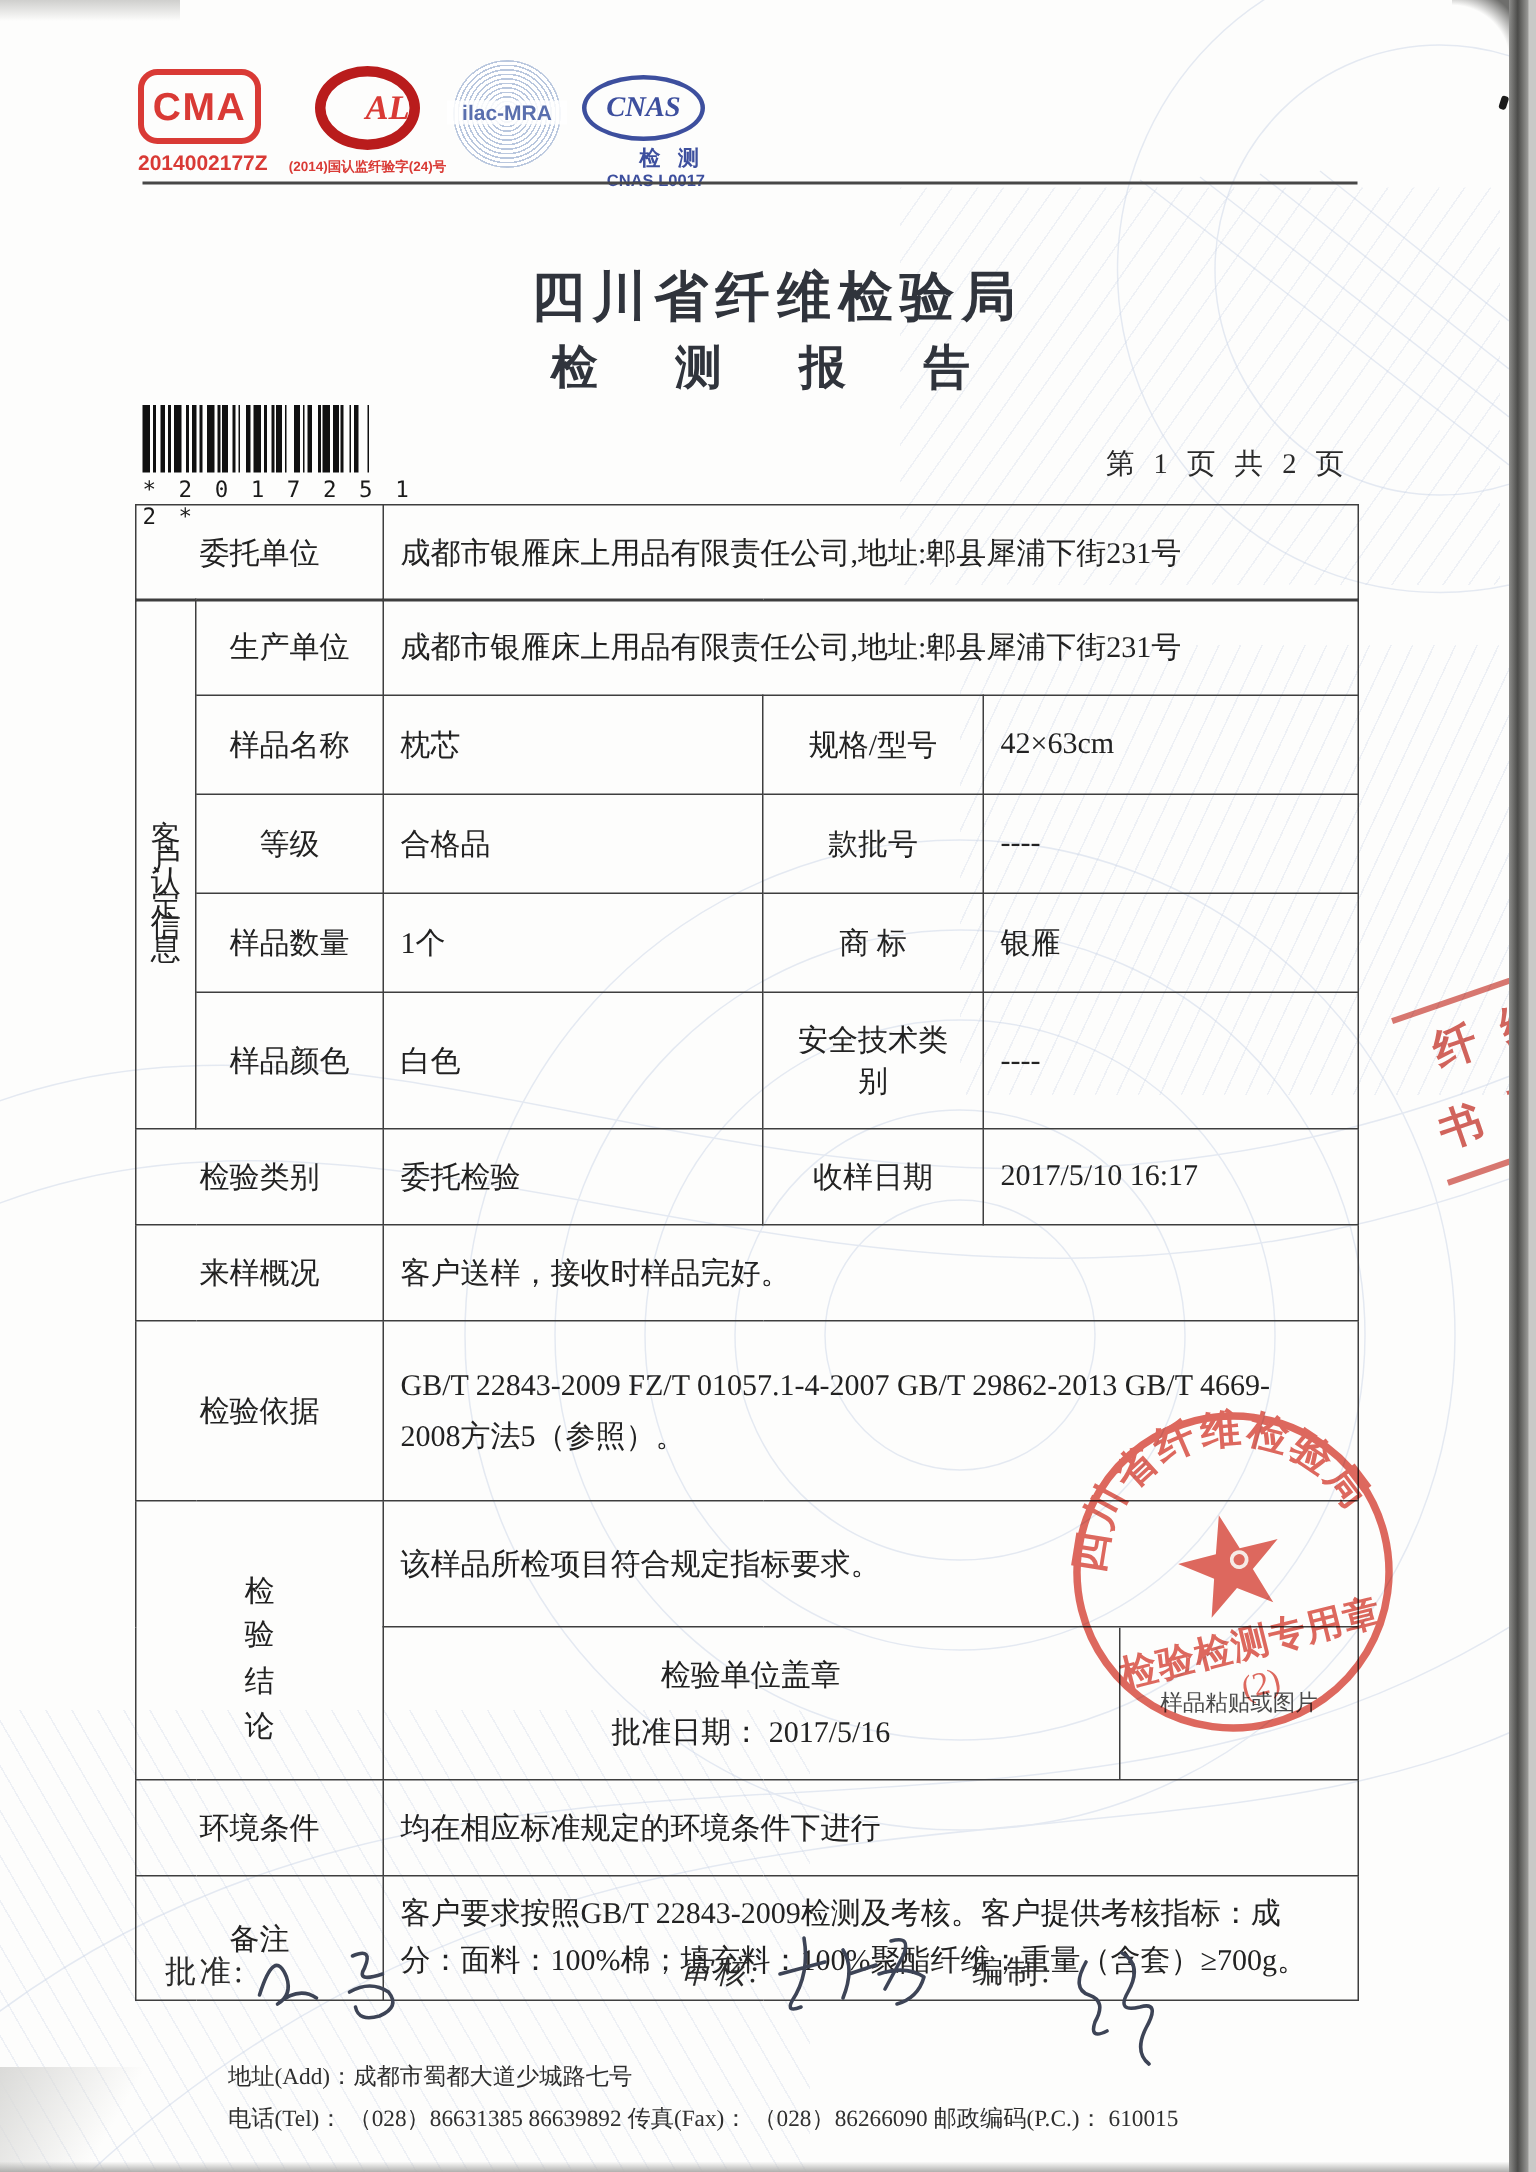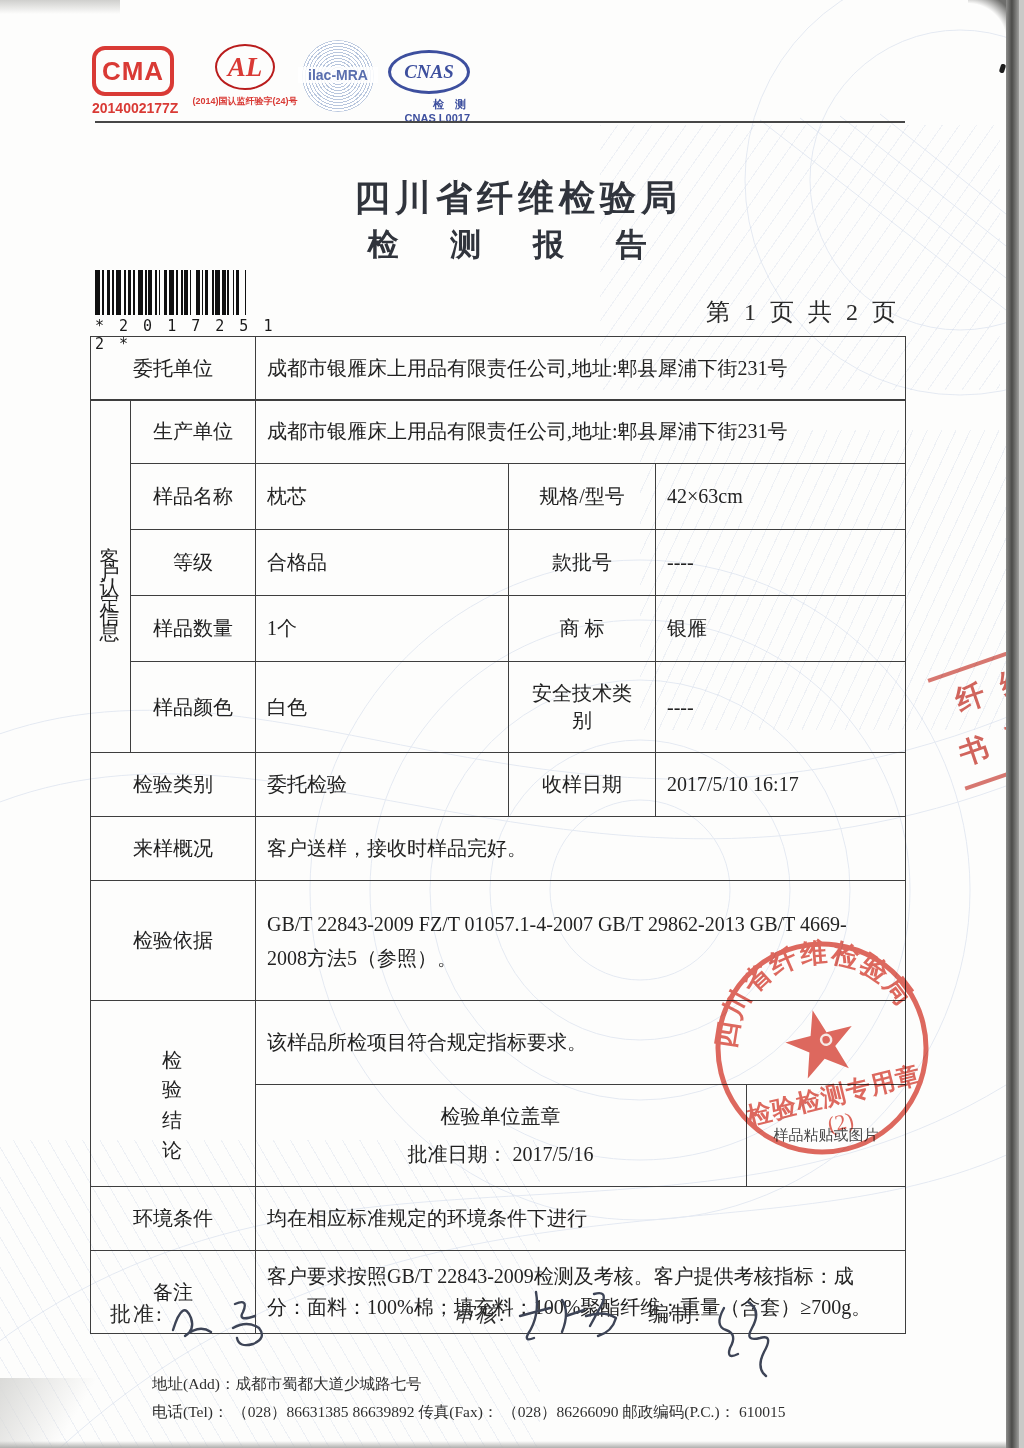--- a/index.html
+++ b/index.html
@@ -35,23 +35,23 @@
   .hatch-bl{left:0;top:1140px;width:540px;height:308px;
     background:repeating-linear-gradient(60deg,rgba(150,168,205,.15) 0 1px,transparent 1px 15px);}
   svg.guilloche{position:absolute;left:0;top:0;pointer-events:none;}
 
   
   .logo{position:absolute;text-align:center;}
   .logo .code{color:#d93a35;font-family:"Liberation Sans",sans-serif;font-weight:bold;}
   .cma-mark{width:74px;height:42px;border:4px solid #d93a35;border-radius:13px;
     display:flex;align-items:center;justify-content:center;color:#d93a35;
     font-family:"Liberation Sans",sans-serif;font-weight:bold;font-size:26px;letter-spacing:1px;}
-  .al-mark{width:56px;height:42px;border:2px solid #b91c1c;border-radius:50%;
-    display:flex;align-items:center;justify-content:center;color:#d93a35;
-    font-family:"Liberation Serif",serif;font-style:italic;font-weight:bold;font-size:27px;margin:0 auto;}
+  .al-mark{width:56px;height:42px;border:7px solid #b91c1c;border-radius:50%;
+    display:flex;align-items:center;justify-content:flex-end;color:#d93a35;
+    font-family:"Liberation Serif",serif;font-style:italic;font-weight:bold;font-size:23px;margin:0 auto;}
   .ilac-mark{width:72px;height:72px;border-radius:50%;position:relative;margin:0 auto;
     background:repeating-radial-gradient(circle at 50% 50%,#ffffff 0 2px,#b9c7de 2px 3px);}
   .ilac-mark span{position:absolute;left:-4px;right:-4px;top:27px;background:rgba(255,255,255,.85);
     color:#5a6fae;font-family:"Liberation Sans",sans-serif;font-weight:bold;font-size:14px;}
   .cnas-mark{width:76px;height:38px;border:3px solid #3d4f9e;border-radius:50%;
     display:flex;align-items:center;justify-content:center;color:#3d4f9e;
     font-family:"Liberation Serif",serif;font-style:italic;font-weight:bold;font-size:19px;margin:0 auto;}
   .cnas-sub{color:#3d4f9e;font-family:"Liberation Sans",sans-serif;font-weight:bold;}
 
   .rule{position:absolute;left:95px;top:121px;width:810px;height:2px;background:#474747;}
@@ -59,21 +59,21 @@
   .title1{position:absolute;left:98px;top:174px;width:840px;text-align:center;
     font-size:36px;font-weight:bold;letter-spacing:5px;color:#30343c;}
   .title2{position:absolute;left:98px;top:224px;width:840px;text-align:center;
     font-size:31px;font-weight:bold;letter-spacing:22px;color:#30343c;}
 
   .barcode{position:absolute;left:95px;top:270px;width:190px;}
   .barcode-bars{display:flex;height:45px;width:184px;}
   .barcode-text{font-family:"DejaVu Sans Mono",monospace;font-size:15px;letter-spacing:3px;
     margin-top:2px;color:#1a1a1a;}
   .page-indicator{position:absolute;left:660px;top:296px;width:240px;text-align:right;
-    font-size:24px;letter-spacing:4px;color:#2b2b2b;}
+    font-size:19px;letter-spacing:4px;color:#2b2b2b;}
 
   
   table{border-collapse:collapse;table-layout:fixed;position:absolute;left:90px;background:transparent;}
   td{border:1.6px solid #3e3e3e;vertical-align:middle;overflow:hidden;}
   .t1{top:336px;width:816px;}
   .t2{top:399px;width:816px;}
   td.lbl{text-align:center;font-size:20px;color:#222;padding:18px;}
   td.val{font-size:20px;color:#222;padding:4px 8px 4px 11px;text-align:left;}
   td.vlabel{text-align:center;font-size:20px;color:#222;
     writing-mode:vertical-rl;text-orientation:upright;letter-spacing:15px;padding:6px 0;}
@@ -147,21 +147,21 @@
   </div>
   <div class="logo" style="left:300px;top:40px;width:76px;">
     <div class="ilac-mark">
         <span>ilac-MRA</span>
       </div>
   </div>
   <div class="logo" style="left:388px;top:50px;width:82px;text-align:right;">
     <div class="cnas-mark">
         <span>CNAS</span>
       </div>
-    <div class="cnas-sub" style="font-size:11px;margin-top:3px;letter-spacing:4px;">检 测</div>
+    <div class="cnas-sub" style="font-size:14px;margin-top:3px;letter-spacing:4px;">检 测</div>
     <div class="cnas-sub" style="font-size:11px;">CNAS L0017</div>
   </div>
 
   <div class="rule"></div>
 
   <div class="title1">四川省纤维检验局</div>
   <div class="title2">检 测 报 告</div>
 
   <div class="barcode">
     <div class="barcode-bars">

